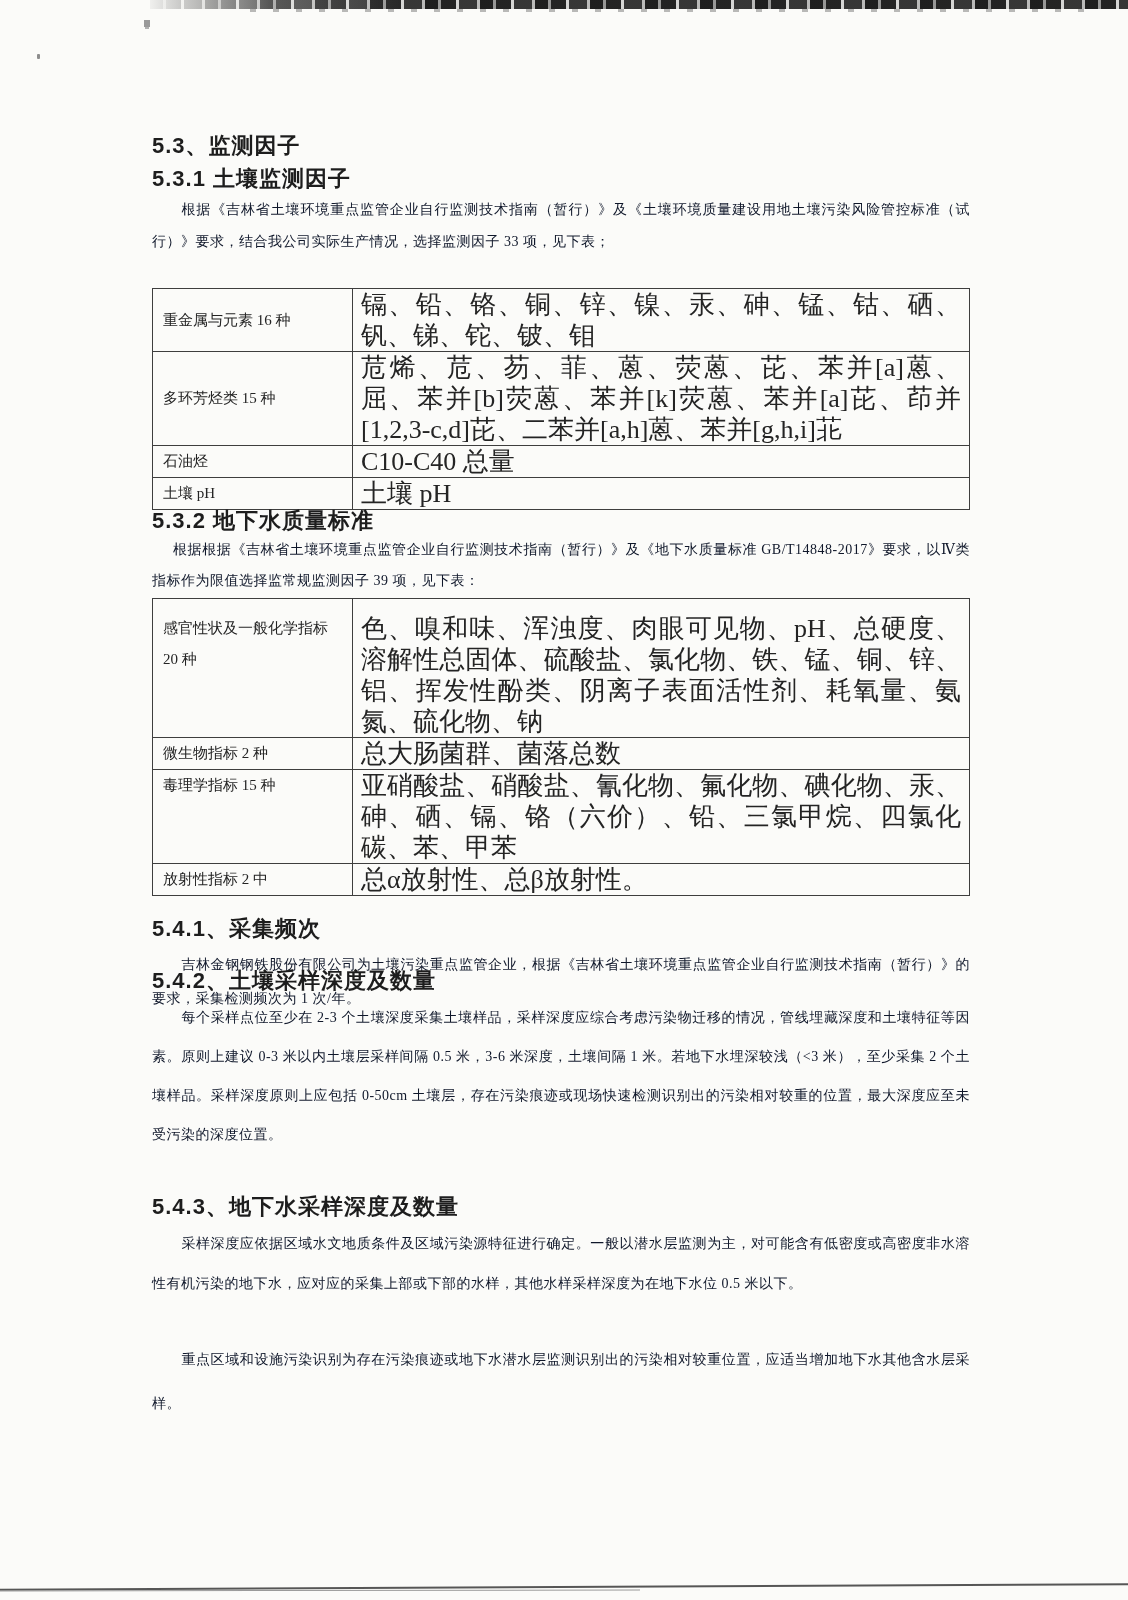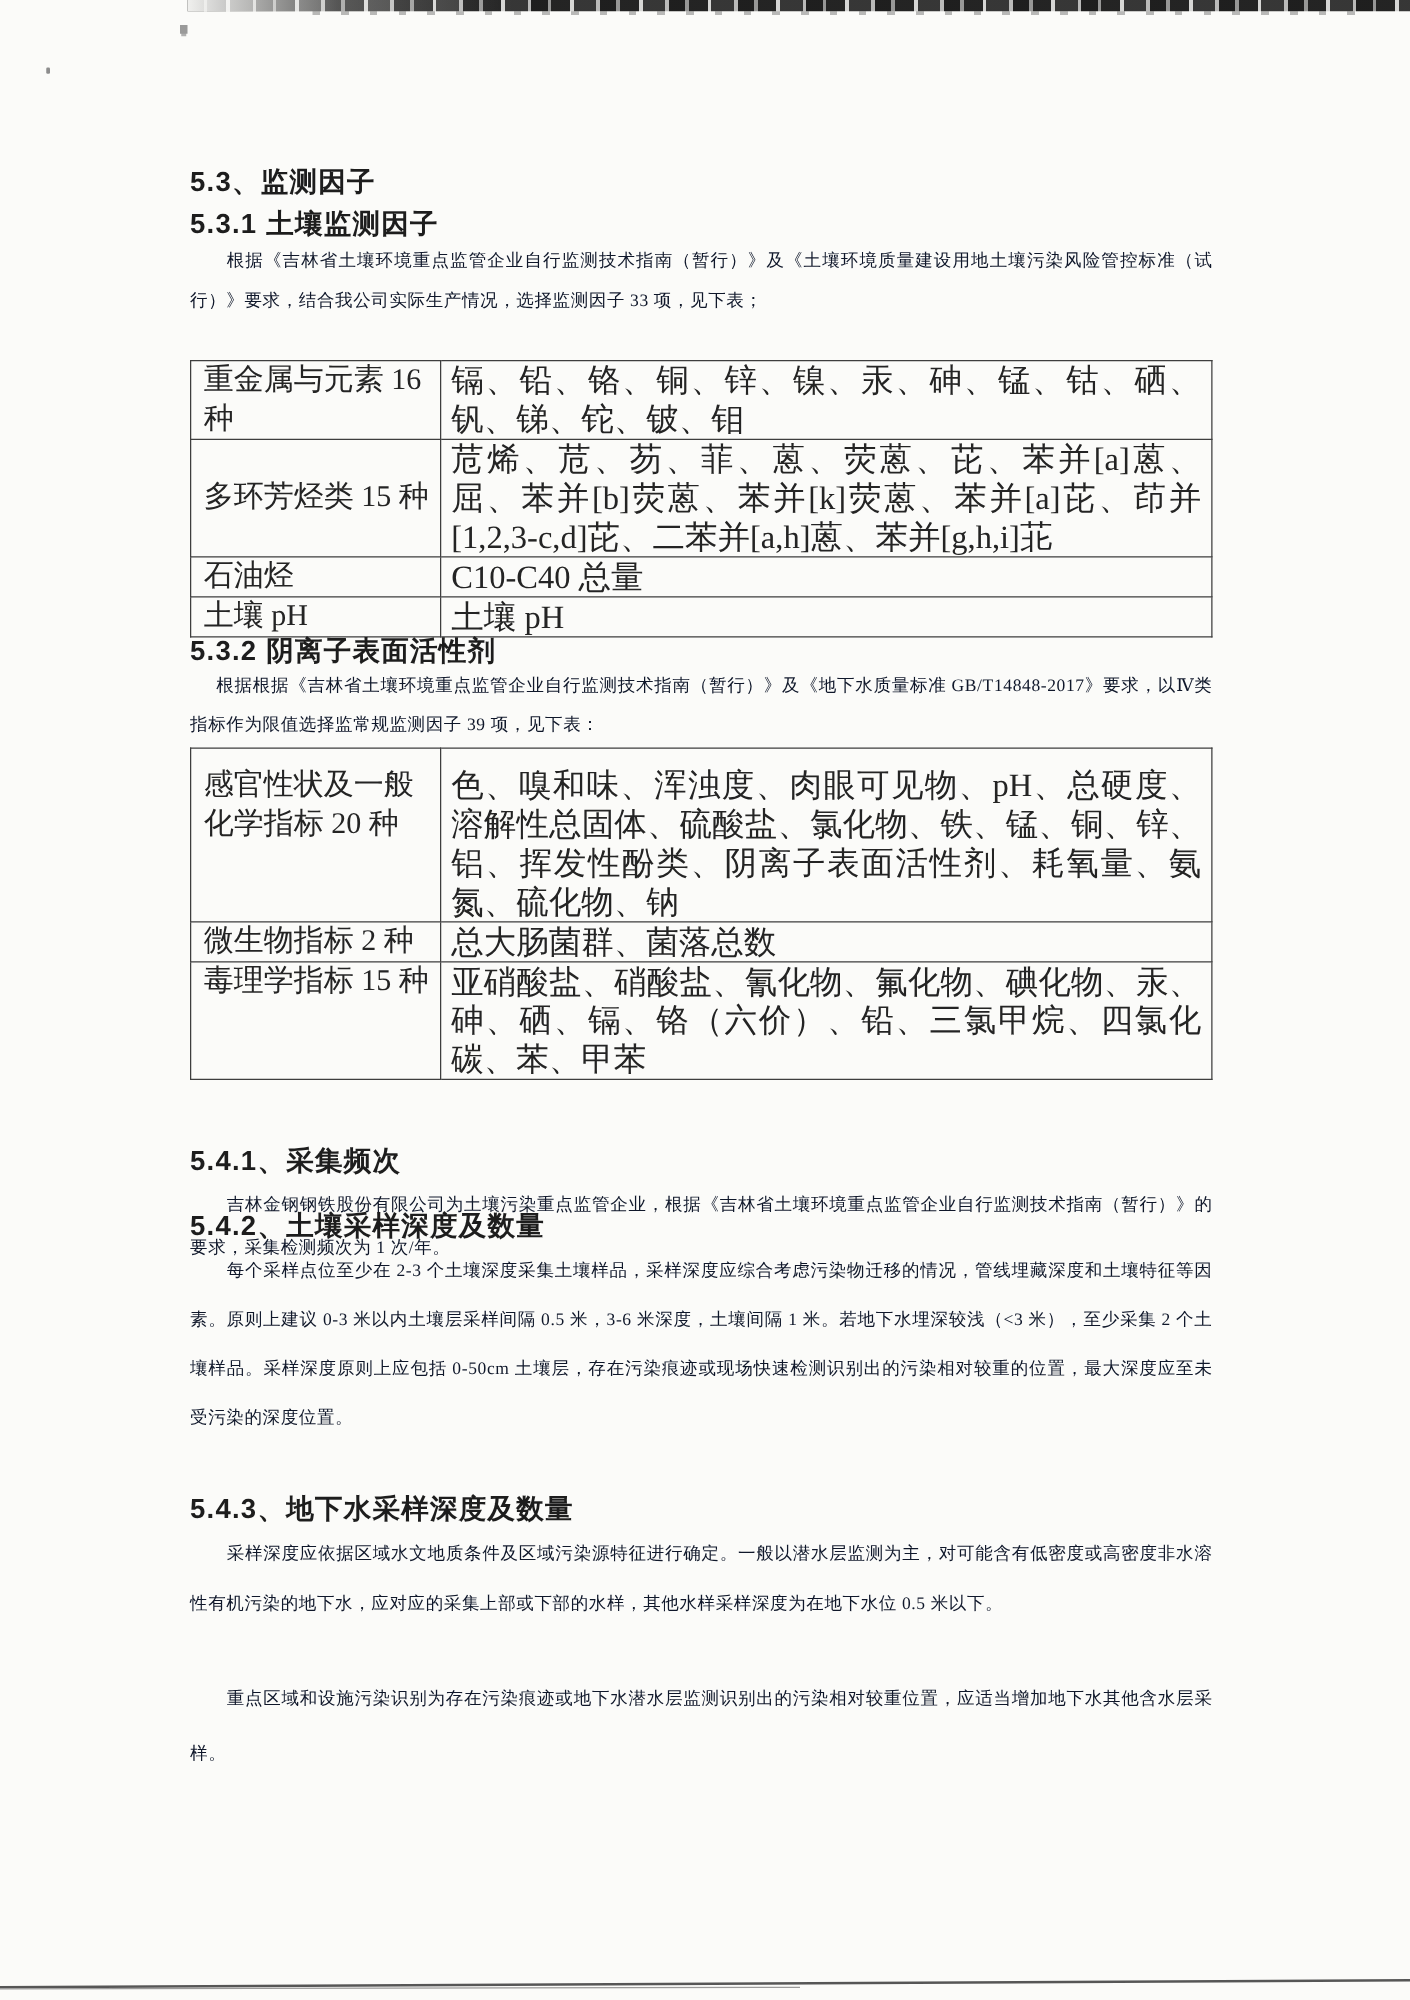--- a/index.html
+++ b/index.html
@@ -52,21 +52,21 @@
   .ind2 { text-indent:2.1em; }
   .ind15 { text-indent:1.5em; }
 
   
   table.doc { position:absolute; left:152px; width:818px; border-collapse:collapse; table-layout:fixed; }
   table.doc td {
     border:1.6px solid #3e3e3e;
     font-size:26px; line-height:31px; color:#242424;
     padding:0 8px; vertical-align:middle; text-align:justify;
   }
-  table.doc td.lbl { font-size:24px; padding-left:10px; text-align:left; }
+  table.doc td.lbl { font-size:15px; padding-left:10px; text-align:left; }
   .t1 tr:nth-child(1) td { height:62px; }
   .t1 tr:nth-child(2) td { height:93px; }
   .t1 tr:nth-child(3) td { height:31px; }
   .t1 tr:nth-child(4) td { height:31px; }
   .t2 tr:nth-child(1) td { height:90px; vertical-align:top; padding-top:14px; }
   .t2 tr:nth-child(2) td { height:32px; }
   .t2 tr:nth-child(3) td { height:62px; vertical-align:top; padding-top:0; }
   .t2 tr:nth-child(4) td { height:30px; }
 </style>
 </head>
@@ -101,41 +101,45 @@
         <td class="lbl">石油烃</td>
         <td>C10-C40 总量</td>
       </tr>
       <tr>
         <td class="lbl">土壤 pH</td>
         <td>土壤 pH</td>
       </tr>
     </tbody>
   </table>
 
-  <div class="blk h" style="top:506px">5.3.2 阴离子表面活性剂</div>
+  <div class="blk h" style="top:506px">5.3.2 地下水质量标准</div>
   <div class="blk p ind15" style="top:534px; line-height:31px;">根据根据《吉林省土壤环境重点监管企业自行监测技术指南（暂行）》及《地下水质量标准 GB/T14848-2017》要求，以Ⅳ类指标作为限值选择监常规监测因子 39 项，见下表：</div>
 
   <table class="doc t2" style="top:598px">
     <colgroup>
         <col style="width:200px">
         <col>
       </colgroup>
     <tbody>
       <tr>
         <td class="lbl">感官性状及一般化学指标 20 种</td>
         <td>色、嗅和味、浑浊度、肉眼可见物、pH、总硬度、溶解性总固体、硫酸盐、氯化物、铁、锰、铜、锌、铝、挥发性酚类、阴离子表面活性剂、耗氧量、氨氮、硫化物、钠</td>
       </tr>
       <tr>
         <td class="lbl">微生物指标 2 种</td>
         <td>总大肠菌群、菌落总数</td>
       </tr>
       <tr>
         <td class="lbl">毒理学指标 15 种</td>
         <td>亚硝酸盐、硝酸盐、氰化物、氟化物、碘化物、汞、砷、硒、镉、铬（六价）、铅、三氯甲烷、四氯化碳、苯、甲苯</td>
       </tr>
+      <tr>
+        <td class="lbl">放射性指标 2 中</td>
+        <td>总α放射性、总β放射性。</td>
+      </tr>
     </tbody>
   </table>
 
   <div class="blk h" style="top:914px">5.4.1、采集频次</div>
   <div class="blk p ind2" style="top:948px; line-height:34px;">吉林金钢钢铁股份有限公司为土壤污染重点监管企业，根据《吉林省土壤环境重点监管企业自行监测技术指南（暂行）》的要求，采集检测频次为 1 次/年。</div>
 
   <div class="blk h" style="top:966px">5.4.2、土壤采样深度及数量</div>
   <div class="blk p ind2" style="top:998px; line-height:39px;">每个采样点位至少在 2-3 个土壤深度采集土壤样品，采样深度应综合考虑污染物迁移的情况，管线埋藏深度和土壤特征等因素。原则上建议 0-3 米以内土壤层采样间隔 0.5 米，3-6 米深度，土壤间隔 1 米。若地下水埋深较浅（&lt;3 米），至少采集 2 个土壤样品。采样深度原则上应包括 0-50cm 土壤层，存在污染痕迹或现场快速检测识别出的污染相对较重的位置，最大深度应至未受污染的深度位置。</div>
 
   <div class="blk h" style="top:1192px">5.4.3、地下水采样深度及数量</div>

